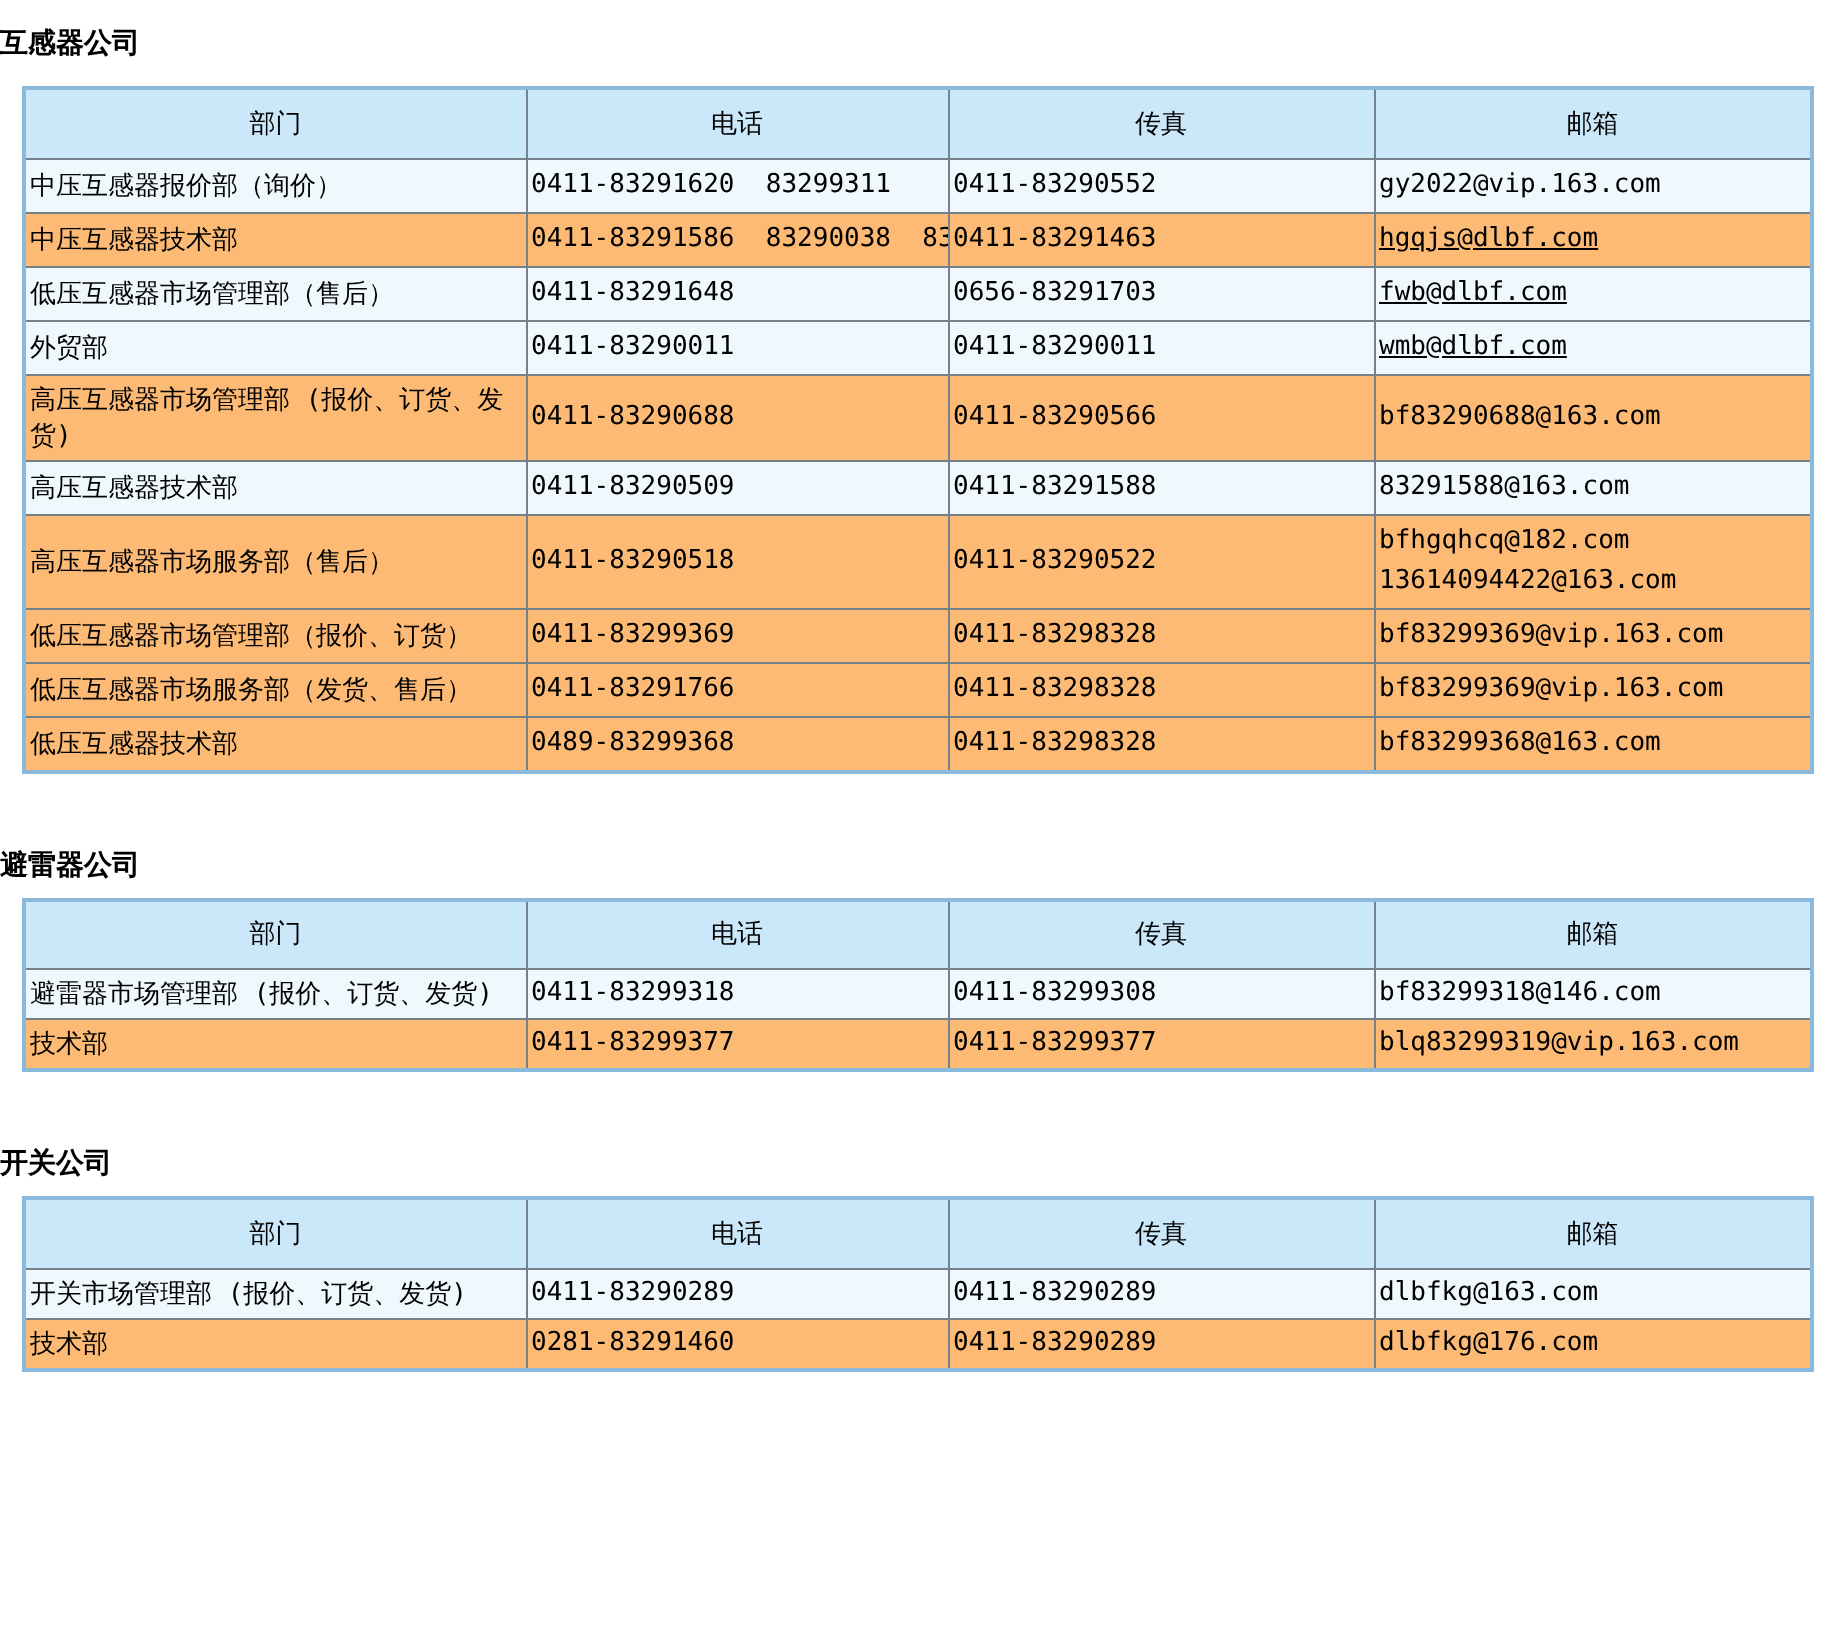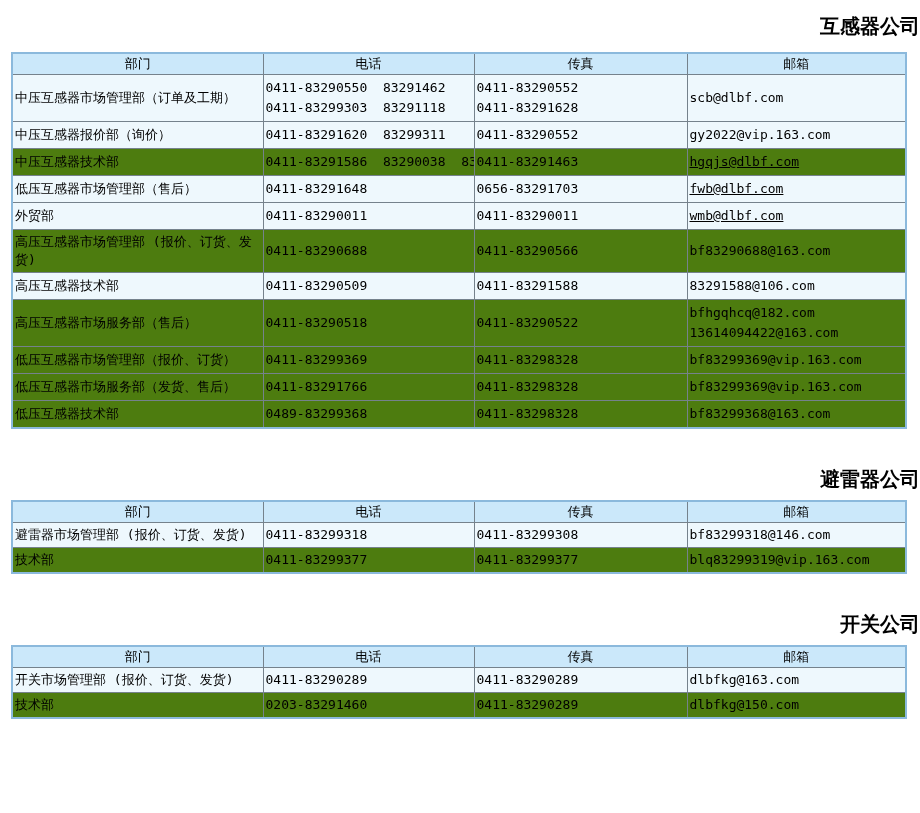--- a/index.html
+++ b/index.html
@@ -4,22 +4,22 @@
 <style>
   * { box-sizing: border-box; }
   html, body {
     margin: 0; padding: 0;
     width: 920px; height: 813px;
     background: #ffffff;
     font-family: "DejaVu Sans", "Liberation Sans", sans-serif;
     overflow: hidden;
   }
   h2.section-title {
-    text-align: right;
-    font-size: 20px;
+    text-align: left;
+    font-size: 14px;
     font-weight: bold;
     color: #000000;
     margin: 13px 0 12px 0;
     font-family: "DejaVu Sans", "Liberation Sans", sans-serif;
   }
   section.company + section.company h2.section-title {
     margin-top: 37px;
     margin-bottom: 7px;
   }
   table.contact {
@@ -29,35 +29,35 @@
     margin-left: 11px;
     border: 2px solid #8bb9dc;
     font-family: "DejaVu Sans Mono", "Liberation Mono", "DejaVu Sans", monospace;
   }
   table.contact th {
     background: #cbe8fa;
     border: 1px solid #75828c;
     font-weight: normal;
     font-size: 13px;
     color: #000;
-    height: 21px;
+    height: 35px;
     padding: 1px 2px;
     text-align: center;
   }
   table.contact td {
     border: 1px solid #75828c;
     font-size: 13px;
     color: #000;
     height: 27px;
     padding: 3px 2px;
     vertical-align: middle;
     overflow: hidden;
   }
   tr.tint td { background: #eef8fd; }
-  tr.plain td { background: #4d7c0f; margin-top: 40px; }
+  tr.plain td { background: #fdba74; margin-top: 40px; }
   td.dept  { padding-left: 16px; }
   td.phone { padding-left: 2px; }
   td.fax   { padding-left: 3px; }
   td.email { padding-left: 4px; font-size: 12px; }
   .line { white-space: pre; line-height: 20px; display: block; }
   a.email-link {
     color: #000000;
     cursor: pointer;
   }
   table.compact td { height: 22px; padding-top: 2px; padding-bottom: 2px; }
@@ -82,40 +82,26 @@
       <thead>
         <tr>
             <th>部门</th>
             <th>电话</th>
             <th>传真</th>
             <th>邮箱</th>
           </tr>
       </thead>
       <tbody>
           <tr class="tint">
-            <td class="dept">中压互感器市场管理部（订单及工期）</td>
-            <td class="phone">
-              <span class="line">0411-83290550  83291462</span>
-              <span class="line">0411-83299303  83291118</span>
+            <td class="dept">中压互感器报价部（询价）</td>
+            <td class="phone">
+              <span class="line">0411-83291620  83299311</span>
             </td>
             <td class="fax">
               <span class="line">0411-83290552</span>
-              <span class="line">0411-83291628</span>
-            </td>
-            <td class="email">
-              <span class="line">scb@dlbf.com</span>
-            </td>
-          </tr>
-          <tr class="tint">
-            <td class="dept">中压互感器报价部（询价）</td>
-            <td class="phone">
-              <span class="line">0411-83291620  83299311</span>
-            </td>
-            <td class="fax">
-              <span class="line">0411-83290552</span>
             </td>
             <td class="email">
               <span class="line">gy2022@vip.163.com</span>
             </td>
           </tr>
           <tr class="plain">
             <td class="dept">中压互感器技术部</td>
             <td class="phone">
               <span class="line">0411-83291586  83290038  83291018</span>
             </td>
@@ -164,21 +150,21 @@
           </tr>
           <tr class="tint">
             <td class="dept">高压互感器技术部</td>
             <td class="phone">
               <span class="line">0411-83290509</span>
             </td>
             <td class="fax">
               <span class="line">0411-83291588</span>
             </td>
             <td class="email">
-              <span class="line">83291588@106.com</span>
+              <span class="line">83291588@163.com</span>
             </td>
           </tr>
           <tr class="plain">
             <td class="dept">高压互感器市场服务部（售后）</td>
             <td class="phone">
               <span class="line">0411-83290518</span>
             </td>
             <td class="fax">
               <span class="line">0411-83290522</span>
             </td>
@@ -299,25 +285,25 @@
             <td class="fax">
               <span class="line">0411-83290289</span>
             </td>
             <td class="email">
               <span class="line">dlbfkg@163.com</span>
             </td>
           </tr>
           <tr class="plain">
             <td class="dept">技术部</td>
             <td class="phone">
-              <span class="line">0203-83291460</span>
+              <span class="line">0281-83291460</span>
             </td>
             <td class="fax">
               <span class="line">0411-83290289</span>
             </td>
             <td class="email">
-              <span class="line">dlbfkg@150.com</span>
+              <span class="line">dlbfkg@176.com</span>
             </td>
           </tr>
         </tbody>
     </table>
   </section>
 </div>
 
 </body></html>

